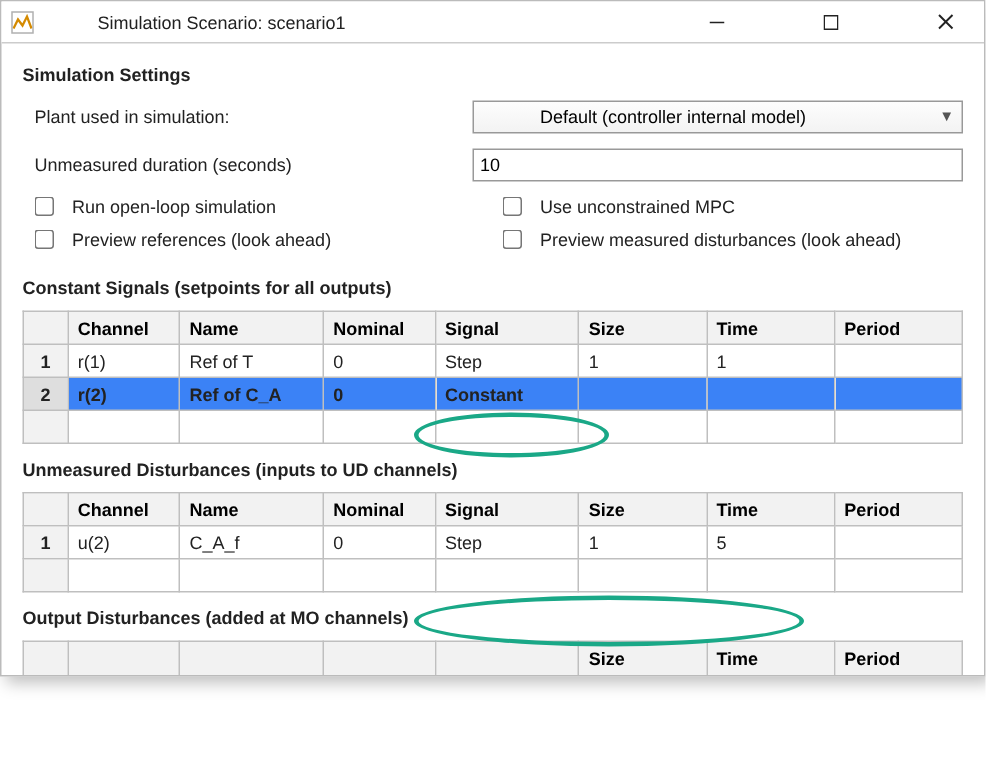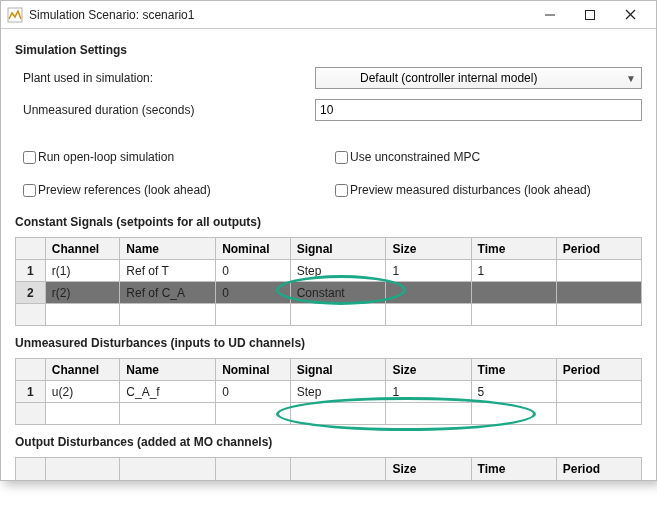--- a/index.html
+++ b/index.html
@@ -20,20 +20,21 @@
     box-shadow: 4px 4px 10px rgba(0,0,0,0.25);
     background: #fff;
   }
   .titlebar {
     display: flex;
     align-items: center;
     height: 28px;
     padding: 0 6px 0 6px;
     border-bottom: 1px solid #ccc;
     background: #fff;
+    gap: 36px;
   }
   .titlebar .app-icon {
     width: 16px; height: 16px;
     margin-right: 6px;
     display: inline-flex; align-items: center; justify-content: center;
   }
   .titlebar .title { flex: 0 0 auto; font-size: 12px; }
   .titlebar .spacer { flex: 1 1 auto; }
   .titlebar .winbtn {
     width: 40px; height: 24px;
@@ -76,24 +77,23 @@
     position: absolute; right: 6px; top: 50%; transform: translateY(-50%);
     pointer-events: none; font-size: 10px; color: #555;
   }
   .checks {
     display: flex;
     margin-bottom: 6px;
   }
   .checks .col { flex: 0 0 320px; padding-left: 8px; }
   .checks .col2 { flex: 1 1 auto; }
   .chk {
-    display: flex; align-items: center; gap: 2px;
+    display: flex; align-items: flex-start; gap: 12px;
     margin-bottom: 8px;
     font-size: 12px;
-    margin-top: 19px;
   }
   .chk input { width: 13px; height: 13px; margin:0; }
   .subheader {
     font-weight: bold;
     margin: 10px 0 8px 0;
   }
   table.grid {
     border-collapse: collapse;
     width: 100%;
     table-layout: fixed;
@@ -113,21 +113,21 @@
     font-weight: bold;
     color: #000000;
   }
   table.grid td.rownum {
     background: #f2f2f2;
     text-align: center;
     font-weight: bold;
     width: 28px;
   }
   table.grid th.rownum-h { width: 28px; background:#f2f2f2; }
-  tr.selected td { background: #737373; }
+  tr.selected td { background: #3b82f6; font-weight: bold; }
   tr.selected td.rownum { background: #dedede; }
   .ellipse {
     position: absolute;
     border: 3px solid #1aa887;
     border-radius: 50%;
     pointer-events: none;
   }
   
   .c-channel { width: 70px; }
   .c-name    { width: 90px; }

